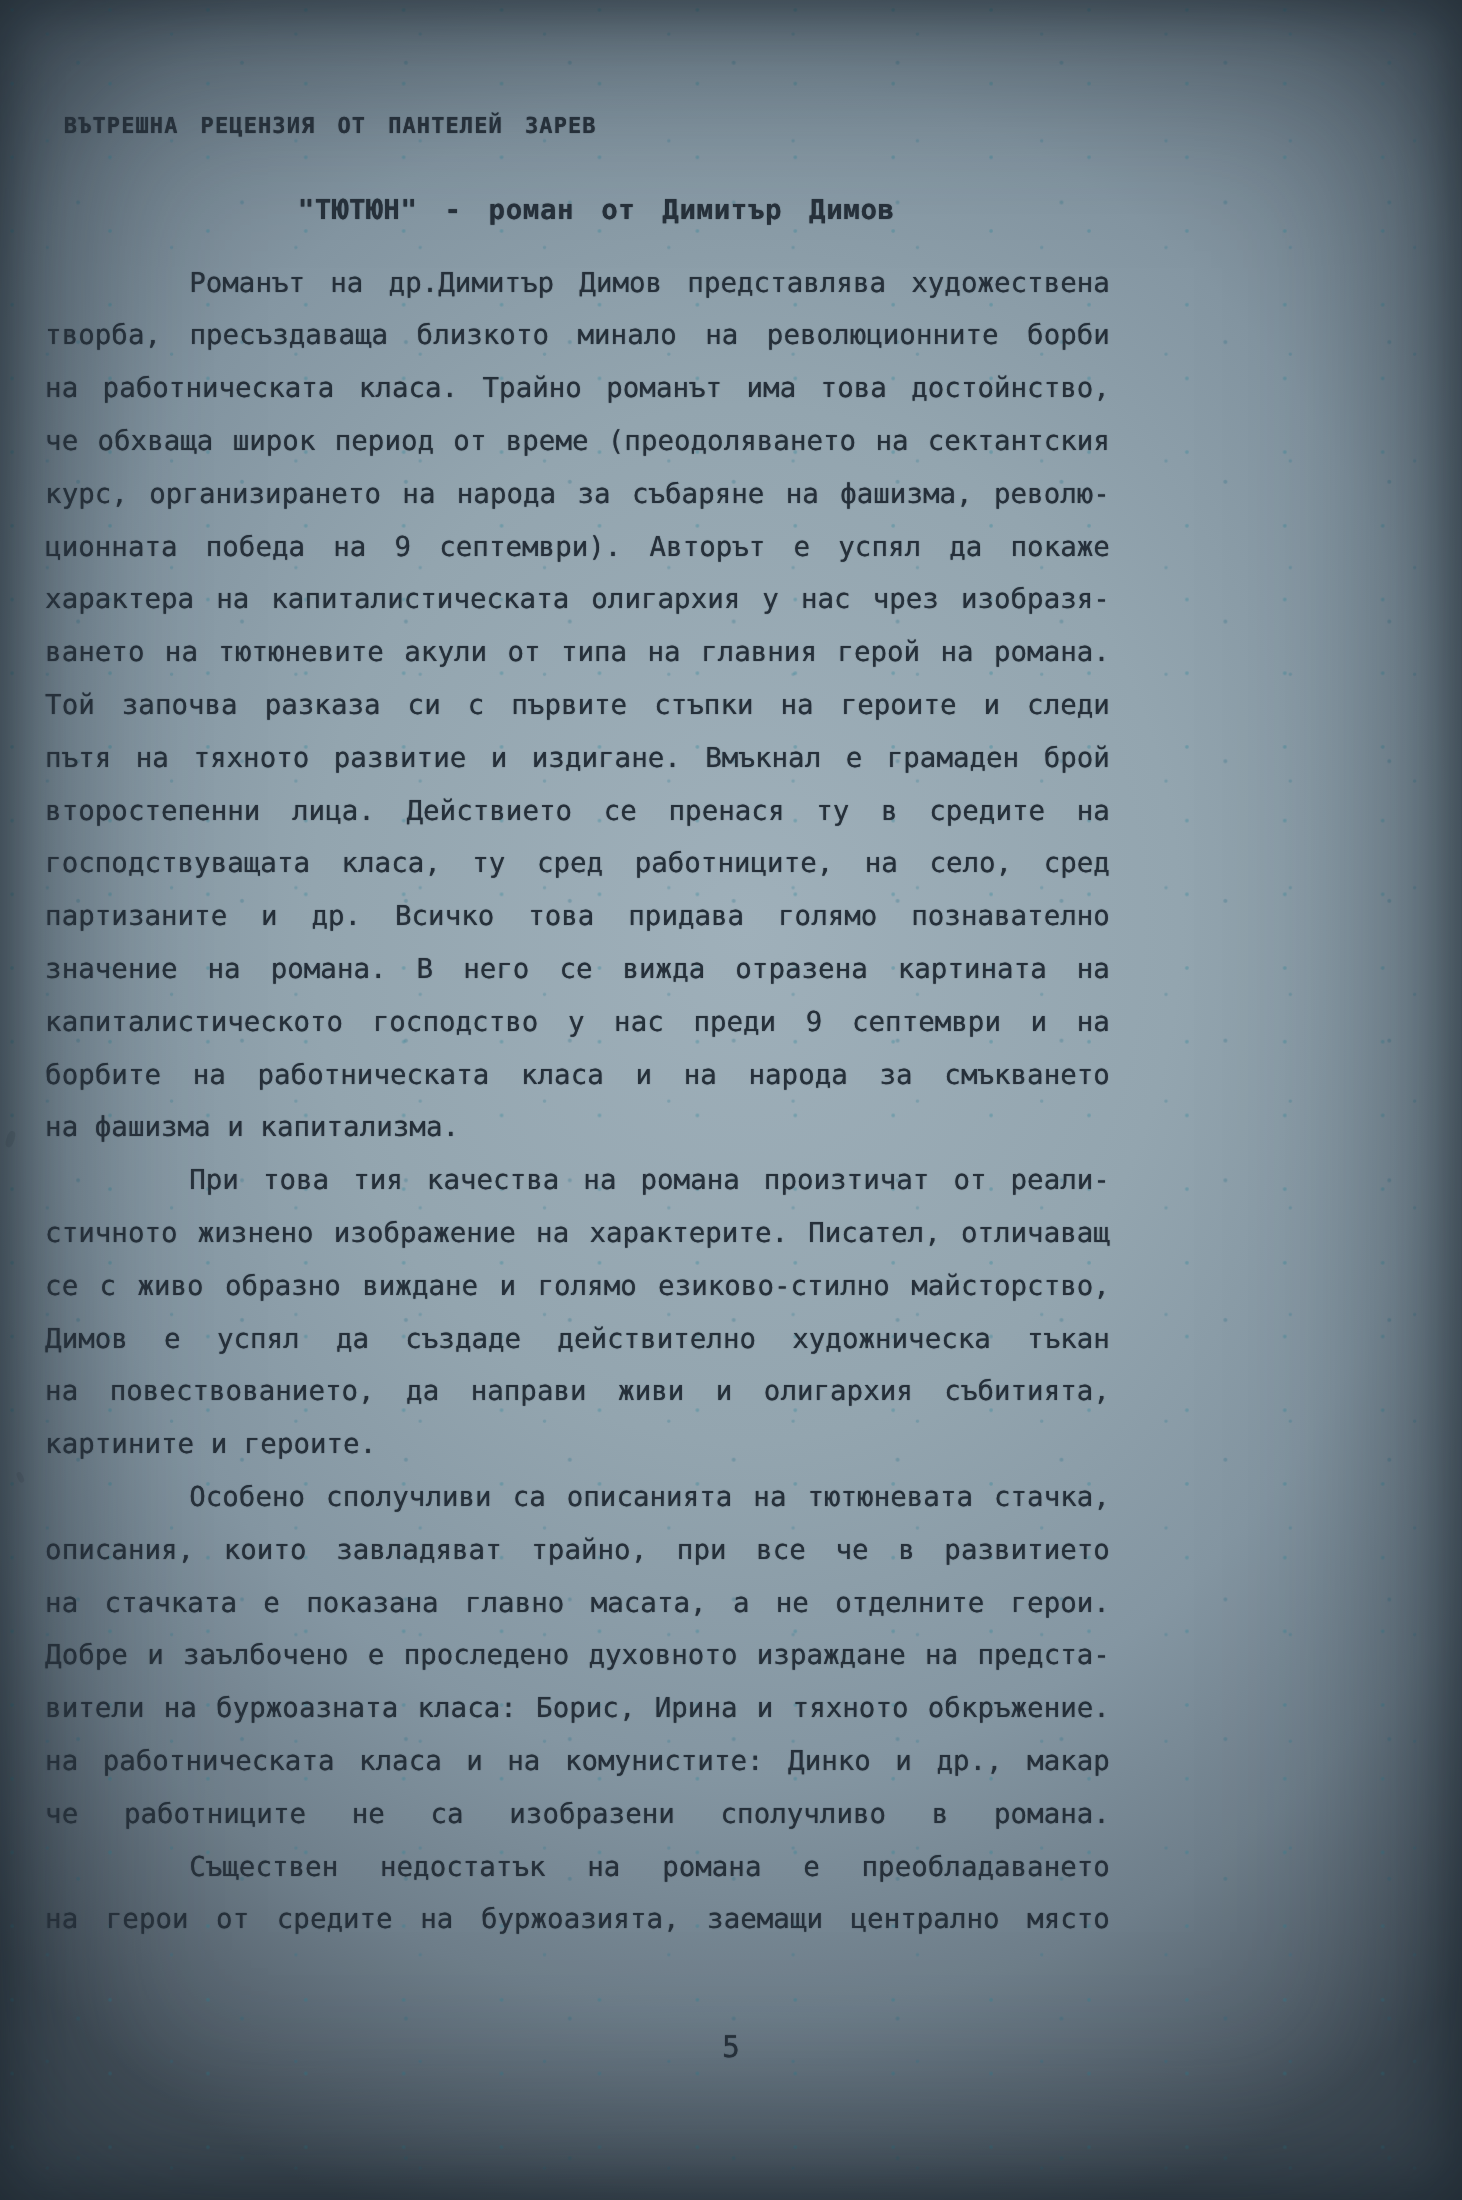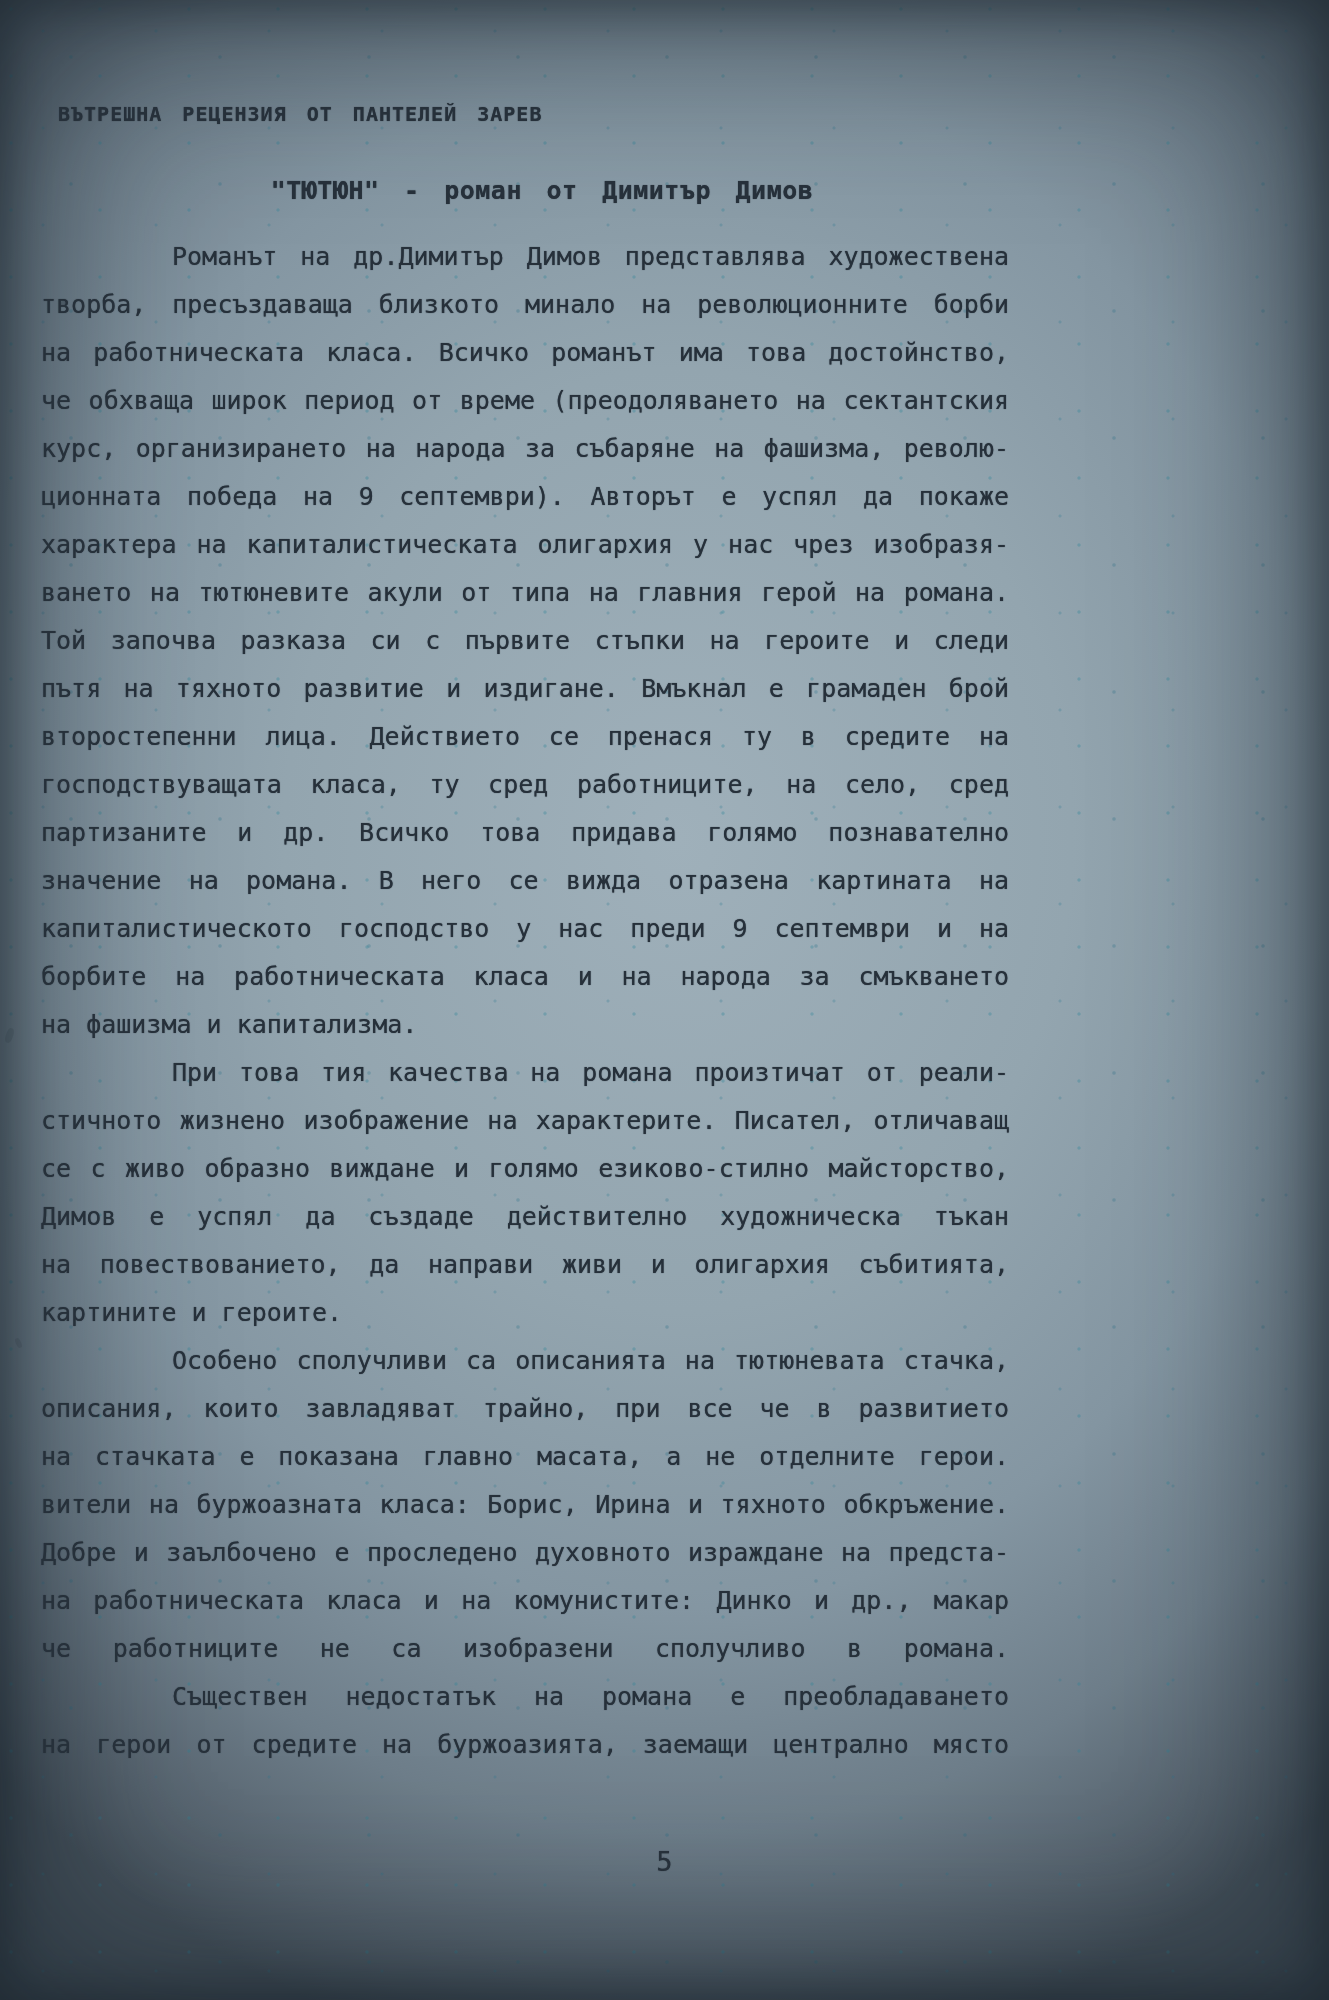--- a/index.html
+++ b/index.html
@@ -63,21 +63,21 @@
 <body>
 
 <div class="page">
   <div class="doc-title ink">ВЪТРЕШНА РЕЦЕНЗИЯ ОТ ПАНТЕЛЕЙ ЗАРЕВ</div>
 
   <div class="doc-subtitle ink">"ТЮТЮН" - роман от Димитър Димов</div>
 
   <div class="doc-body ink">
       <div class="line j indent">Романът на др.Димитър Димов представлява художествена</div>
       <div class="line j">творба, пресъздаваща близкото минало на революционните борби</div>
-      <div class="line j">на работническата класа. Всичко романът има това достойнство,</div>
+      <div class="line j">на работническата класа. Трайно романът има това достойнство,</div>
       <div class="line j">че обхваща широк период от време (преодоляването на сектантския</div>
       <div class="line j">курс, организирането на народа за събаряне на фашизма, револю-</div>
       <div class="line j">ционната победа на 9 септември). Авторът е успял да покаже</div>
       <div class="line j">характера на капиталистическата олигархия у нас чрез изобразя-</div>
       <div class="line j">ването на тютюневите акули от типа на главния герой на романа.</div>
       <div class="line j">Той започва разказа си с първите стъпки на героите и следи</div>
       <div class="line j">пътя на тяхното развитие и издигане. Вмъкнал е грамаден брой</div>
       <div class="line j">второстепенни лица. Действието се пренася ту в средите на</div>
       <div class="line j">господствуващата класа, ту сред работниците, на село, сред</div>
       <div class="line j">партизаните и др. Всичко това придава голямо познавателно</div>
@@ -87,22 +87,22 @@
       <div class="line">на фашизма и капитализма.</div>
       <div class="line j indent">При това тия качества на романа произтичат от реали-</div>
       <div class="line j">стичното жизнено изображение на характерите. Писател, отличаващ</div>
       <div class="line j">се с живо образно виждане и голямо езиково-стилно майсторство,</div>
       <div class="line j">Димов е успял да създаде действително художническа тъкан</div>
       <div class="line j">на повествованието, да направи живи и олигархия събитията,</div>
       <div class="line">картините и героите.</div>
       <div class="line j indent">Особено сполучливи са описанията на тютюневата стачка,</div>
       <div class="line j">описания, които завладяват трайно, при все че в развитието</div>
       <div class="line j">на стачката е показана главно масата, а не отделните герои.</div>
+      <div class="line j">Добре и заълбочено е проследено духовното израждане на предста-</div>
       <div class="line j">вители на буржоазната класа: Борис, Ирина и тяхното обкръжение.</div>
-      <div class="line j">Добре и заълбочено е проследено духовното израждане на предста-</div>
       <div class="line j">на работническата класа и на комунистите: Динко и др., макар</div>
       <div class="line j">че работниците не са изобразени сполучливо в романа.</div>
       <div class="line j indent">Съществен недостатък на романа е преобладаването</div>
       <div class="line j">на герои от средите на буржоазията, заемащи централно място</div>
     </div>
 
   <div class="page-number ink">5</div>
 
   <div class="artifact a1"></div>
   <div class="artifact a2"></div>

